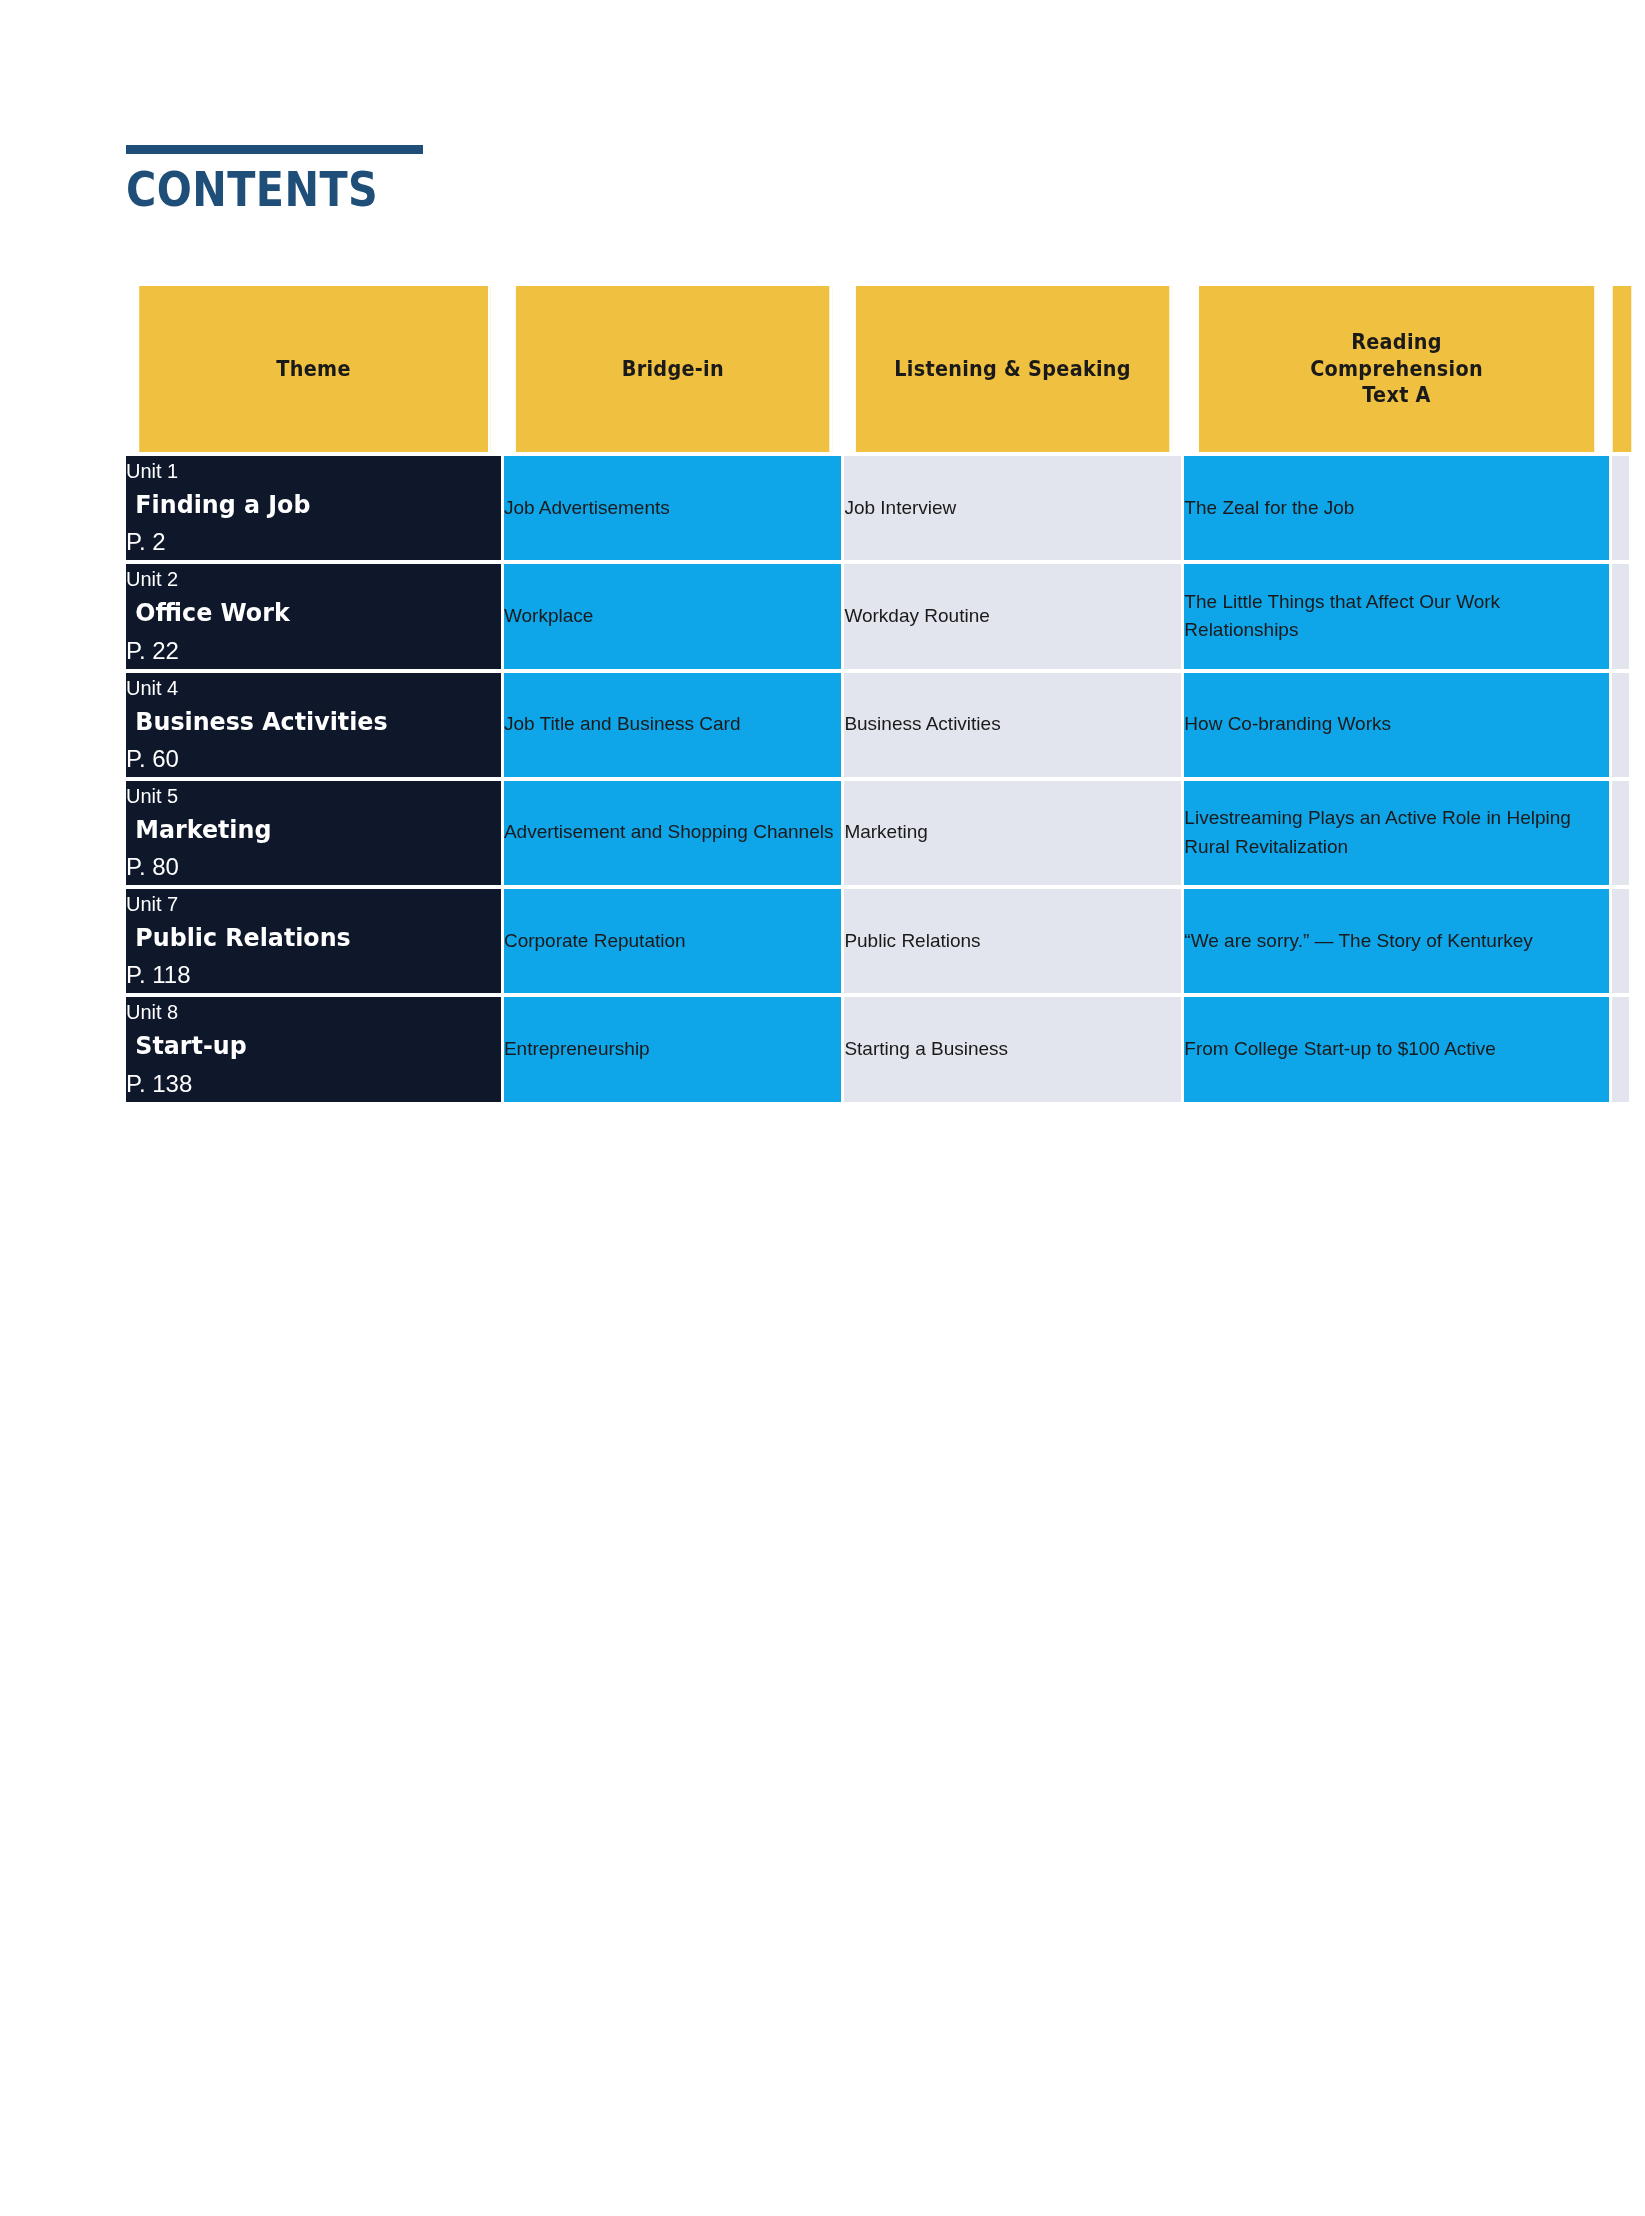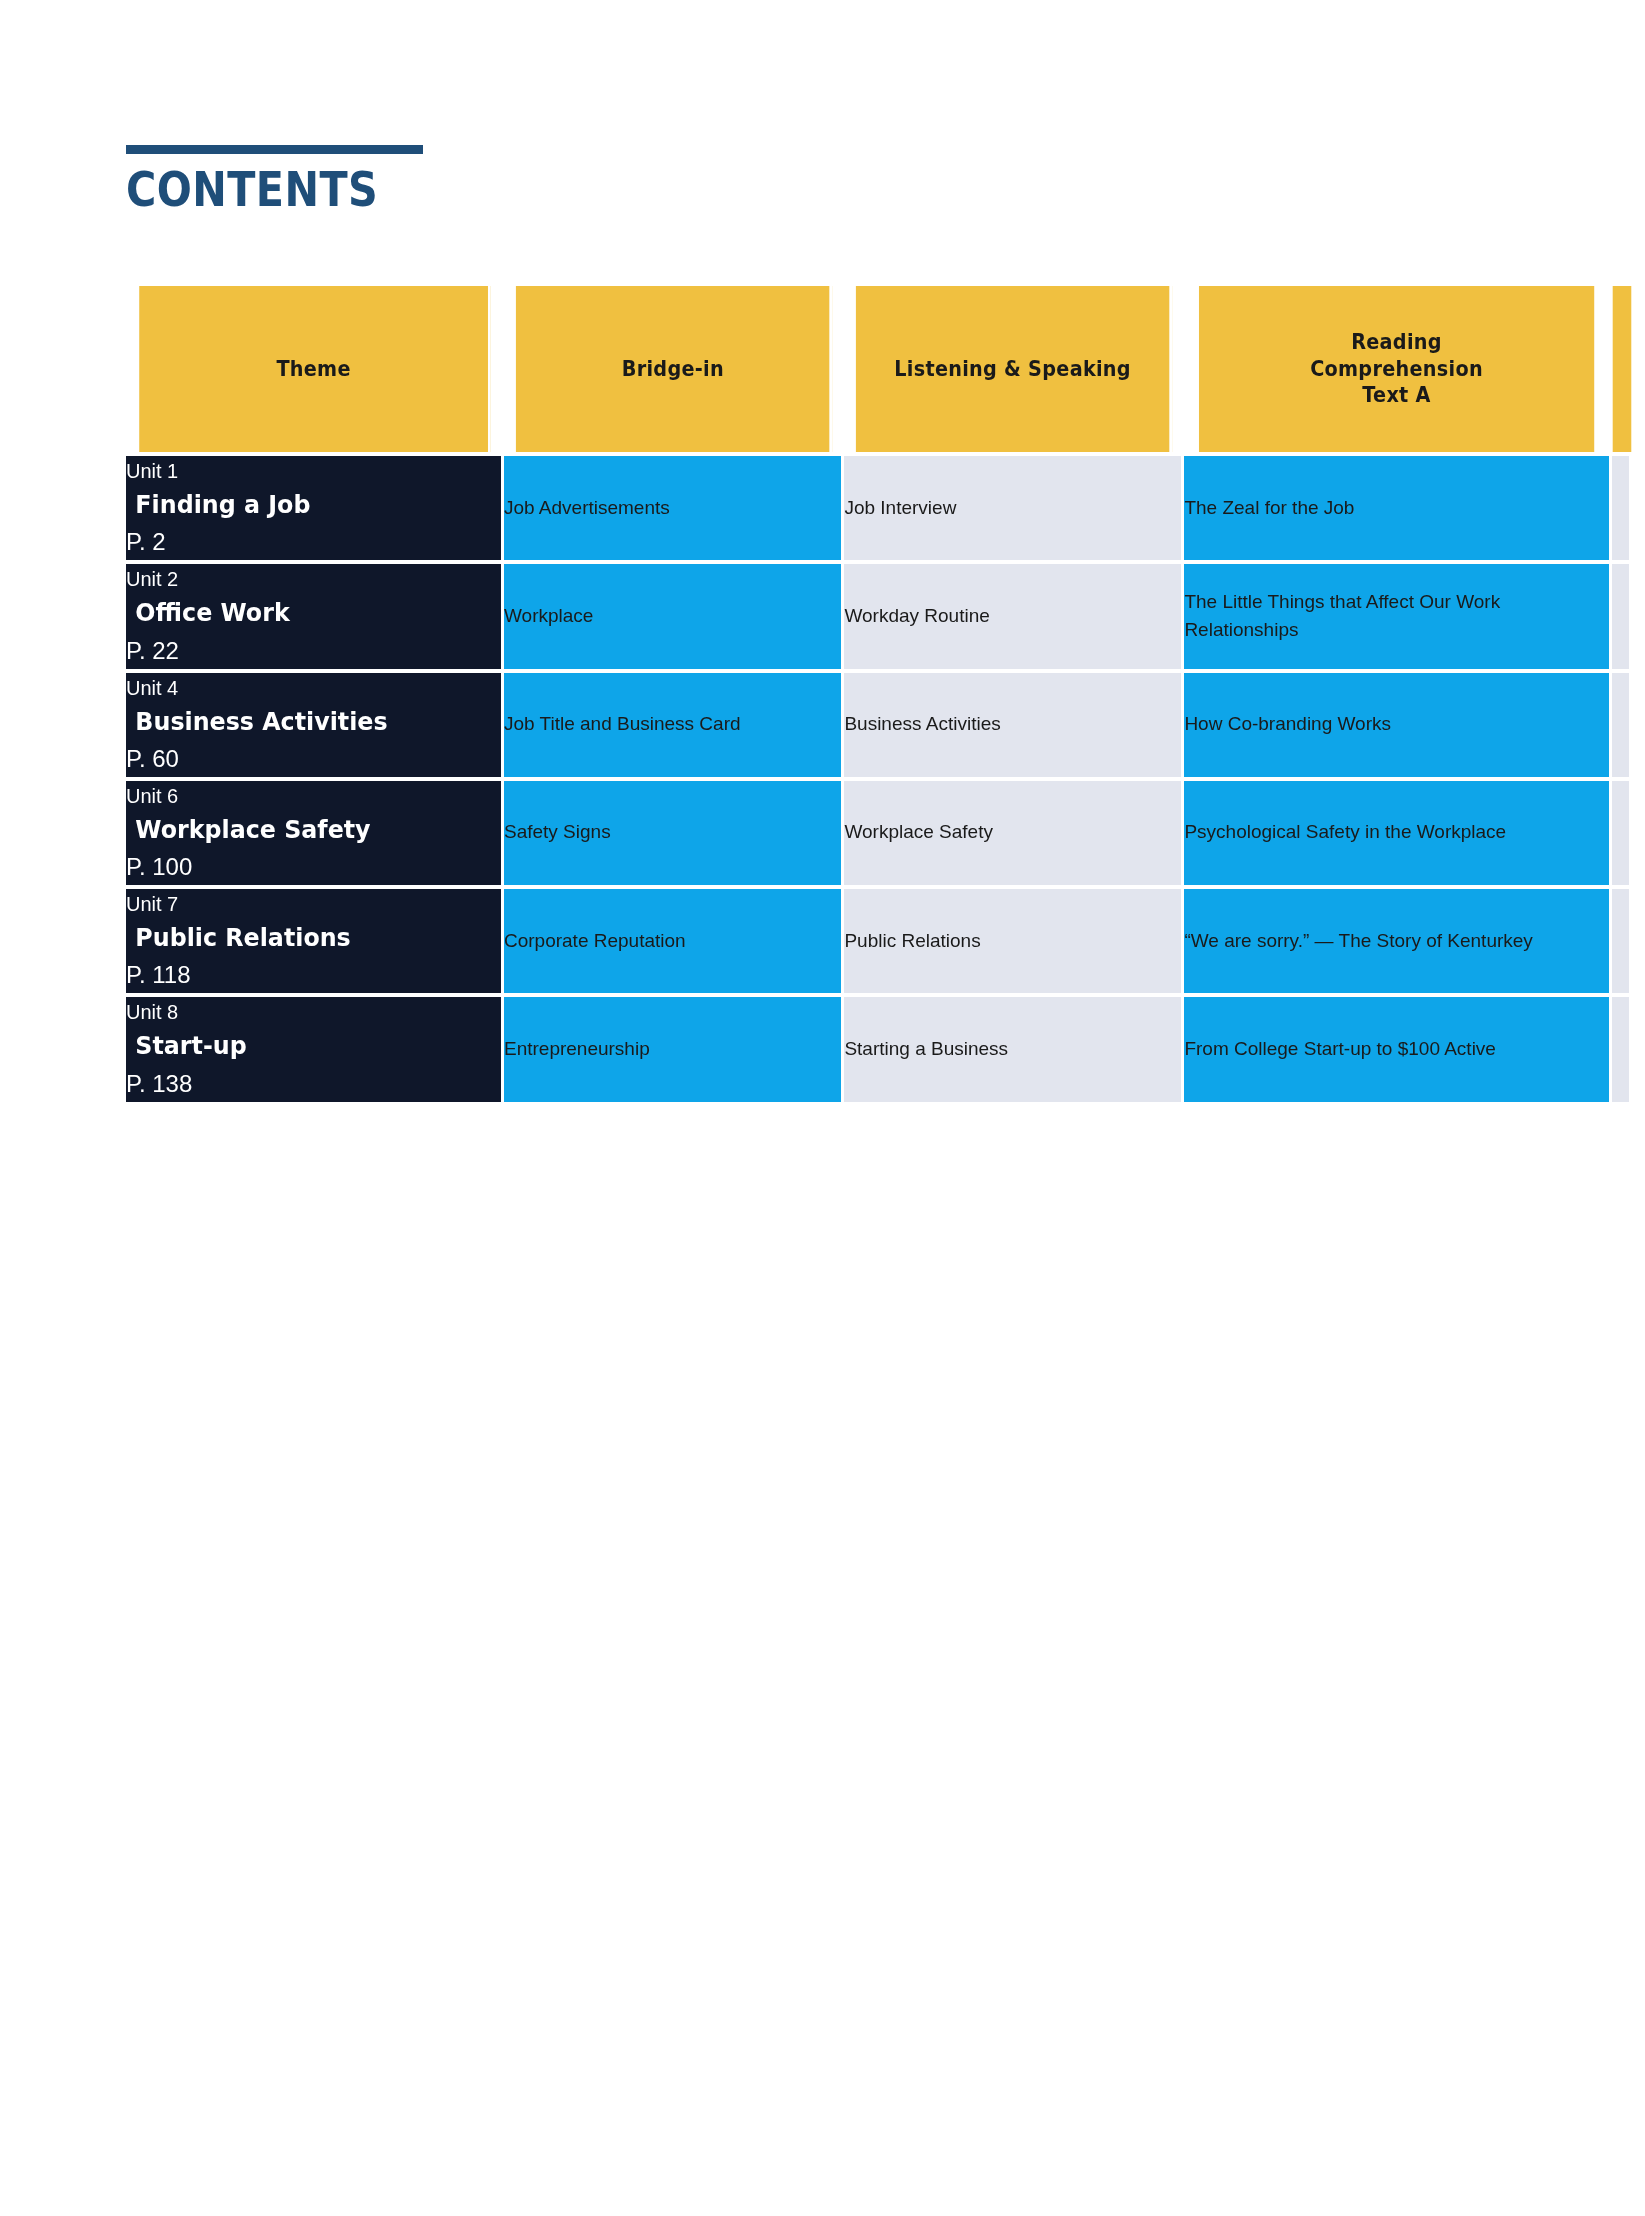--- a/index.html
+++ b/index.html
@@ -186,32 +186,32 @@
           <div class="theme-unit">Unit 4</div>
           <div class="theme-name">Business Activities</div>
           <div class="theme-page">P. 60</div>
         </td>
         <td class="cell cream">Job Title and Business Card</td>
         <td class="cell grey">Business Activities</td>
         <td class="cell cream">How Co-branding Works</td>
         <td class="cell grey extra-cell"></td>
       </tr>
 
-
-      <tr>
-        <td class="theme-cell">
-          <div class="theme-unit">Unit 6</div>
-          <div class="theme-name">Workplace Safety</div>
-          <div class="theme-page">P. 100</div>
-        </td>
-        <td class="cell cream">Safety Signs</td>
-        <td class="cell grey">Workplace Safety</td>
-        <td class="cell cream">Psychological Safety in the Workplace</td>
-        <td class="cell grey extra-cell"></td>
-      </tr>
+      <tr>
+        <td class="theme-cell">
+          <div class="theme-unit">Unit 5</div>
+          <div class="theme-name">Marketing</div>
+          <div class="theme-page">P. 80</div>
+        </td>
+        <td class="cell cream">Advertisement and Shopping Channels</td>
+        <td class="cell grey">Marketing</td>
+        <td class="cell cream">Livestreaming Plays an Active Role in Helping Rural Revitalization</td>
+        <td class="cell grey extra-cell"></td>
+      </tr>
+
 
       <tr>
         <td class="theme-cell">
           <div class="theme-unit">Unit 7</div>
           <div class="theme-name">Public Relations</div>
           <div class="theme-page">P. 118</div>
         </td>
         <td class="cell cream">Corporate Reputation</td>
         <td class="cell grey">Public Relations</td>
         <td class="cell cream">“We are sorry.” — The Story of Kenturkey</td>

